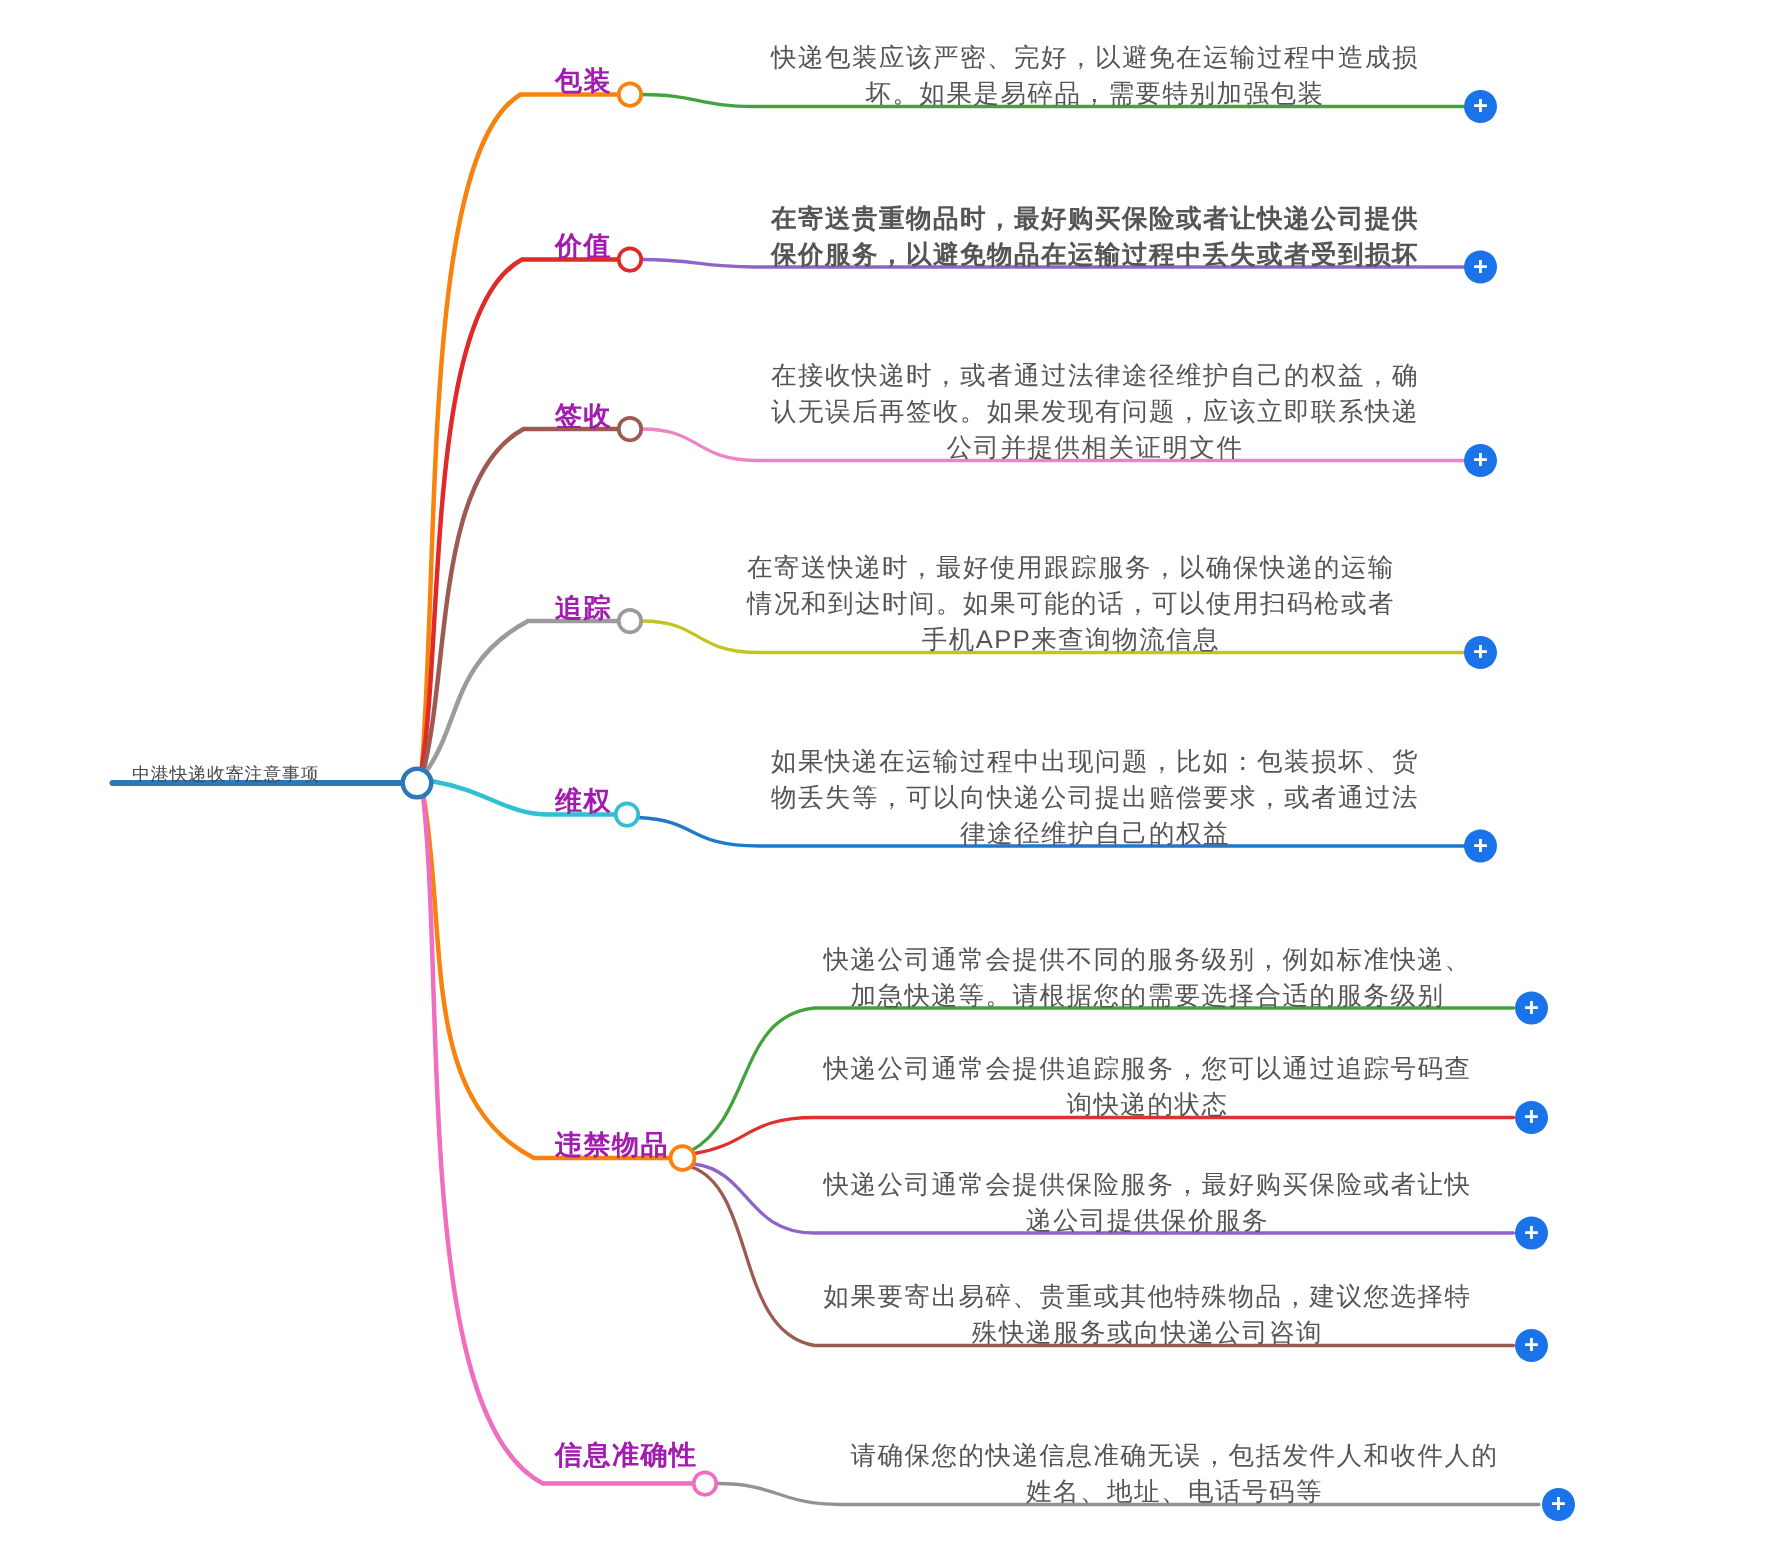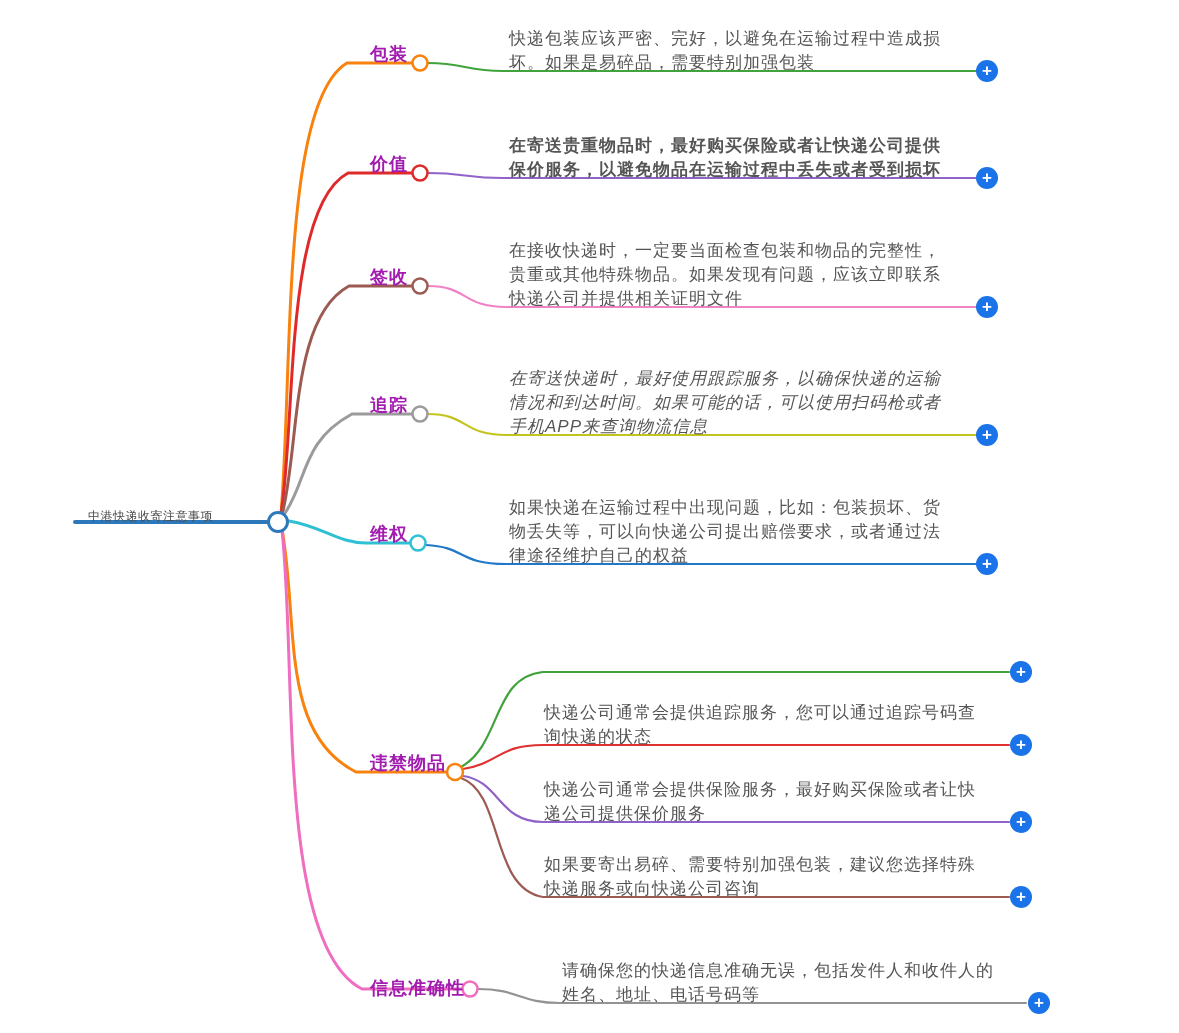--- a/index.html
+++ b/index.html
@@ -13,21 +13,21 @@
   .root-label{
     position:absolute;font-size:12px;letter-spacing:0.5px;color:#4a4a4a;
     white-space:nowrap;cursor:default;
   }
   .branch-label{
     position:absolute;font-size:18px;font-weight:700;letter-spacing:1px;color:#a21caf;
     white-space:nowrap;cursor:default;
   }
   .leaf-text{
     position:absolute;font-size:17px;line-height:24px;letter-spacing:1px;color:#555555;
-    text-align:left;cursor:default;margin-top:15px;
+    text-align:center;cursor:default;margin-top:15px;
   }
   .plus-btn{
     position:absolute;width:22px;height:22px;border-radius:50%;
     display:flex;align-items:center;justify-content:center;cursor:pointer;
   }
   .plus-btn span{
     color:#ffffff;font-size:17px;font-weight:700;line-height:1;
     transform:translateY(-1px);
   }
 </style>
@@ -70,30 +70,31 @@
   </svg>
 
   <div class="root-label" style="left:88px;bottom:508px;">中港快递收寄注意事项</div>
 
   <div class="branch-label" style="left:370px;bottom:967px;">包装</div>
   <div class="branch-label" style="left:370px;bottom:857px;">价值</div>
   <div class="branch-label" style="left:370px;bottom:744px;">签收</div>
   <div class="branch-label" style="left:370px;bottom:616px;">追踪</div>
   <div class="branch-label" style="left:370px;bottom:487px;">维权</div>
   <div class="branch-label" style="left:370px;bottom:258px;">违禁物品</div>
-  <div class="branch-label" style="left:370px;bottom:33px;">信息准确性</div>
+  <div class="branch-label" style="left:370px;bottom:51px;">信息准确性</div>
 
   <div class="leaf-text" style="left:509px;bottom:958px;width:442px;">快递包装应该严密、完好，以避免在运输过程中造成损坏。如果是易碎品，需要特别加强包装</div>
   <div class="leaf-text" style="left:509px;bottom:851px;width:442px;font-weight:bold;">在寄送贵重物品时，最好购买保险或者让快递公司提供保价服务，以避免物品在运输过程中丢失或者受到损坏</div>
-  <div class="leaf-text" style="left:509px;bottom:722px;width:442px;">在接收快递时，一定要当面检查包装和物品的完整性，贵重或其他特殊物品。如果发现有问题，应该立即联系快递公司并提供相关证明文件</div>
-  <div class="leaf-text" style="left:509px;bottom:594px;width:442px;font-style:italic;">在寄送快递时，最好使用跟踪服务，以确保快递的运输情况和到达时间。如果可能的话，可以使用扫码枪或者手机APP来查询物流信息</div>
+  <div class="leaf-text" style="left:509px;bottom:722px;width:442px;">在接收快递时，或者通过法律途径维护自己的权益，确认无误后再签收。如果发现有问题，应该立即联系快递公司并提供相关证明文件</div>
+  <div class="leaf-text" style="left:493px;bottom:594px;width:442px;">在寄送快递时，最好使用跟踪服务，以确保快递的运输情况和到达时间。如果可能的话，可以使用扫码枪或者手机APP来查询物流信息</div>
   <div class="leaf-text" style="left:509px;bottom:465px;width:442px;">如果快递在运输过程中出现问题，比如：包装损坏、货物丢失等，可以向快递公司提出赔偿要求，或者通过法律途径维护自己的权益</div>
+  <div class="leaf-text" style="left:544px;bottom:357px;width:442px;">快递公司通常会提供不同的服务级别，例如标准快递、加急快递等。请根据您的需要选择合适的服务级别</div>
   <div class="leaf-text" style="left:544px;bottom:284px;width:442px;">快递公司通常会提供追踪服务，您可以通过追踪号码查询快递的状态</div>
   <div class="leaf-text" style="left:544px;bottom:207px;width:442px;">快递公司通常会提供保险服务，最好购买保险或者让快递公司提供保价服务</div>
-  <div class="leaf-text" style="left:544px;bottom:132px;width:442px;">如果要寄出易碎、需要特别加强包装，建议您选择特殊快递服务或向快递公司咨询</div>
+  <div class="leaf-text" style="left:544px;bottom:132px;width:442px;">如果要寄出易碎、贵重或其他特殊物品，建议您选择特殊快递服务或向快递公司咨询</div>
   <div class="leaf-text" style="left:562px;bottom:26px;width:442px;">请确保您的快递信息准确无误，包括发件人和收件人的姓名、地址、电话号码等</div>
 
   <div class="plus-btn" style="left: 976px; top: 60px; background-color: rgb(26, 115, 232);">
       <span>+</span>
     </div>
   <div class="plus-btn" style="left: 976px; top: 167px; background-color: rgb(26, 115, 232);">
       <span>+</span>
     </div>
   <div class="plus-btn" style="left: 976px; top: 296px; background-color: rgb(26, 115, 232);">
       <span>+</span>

